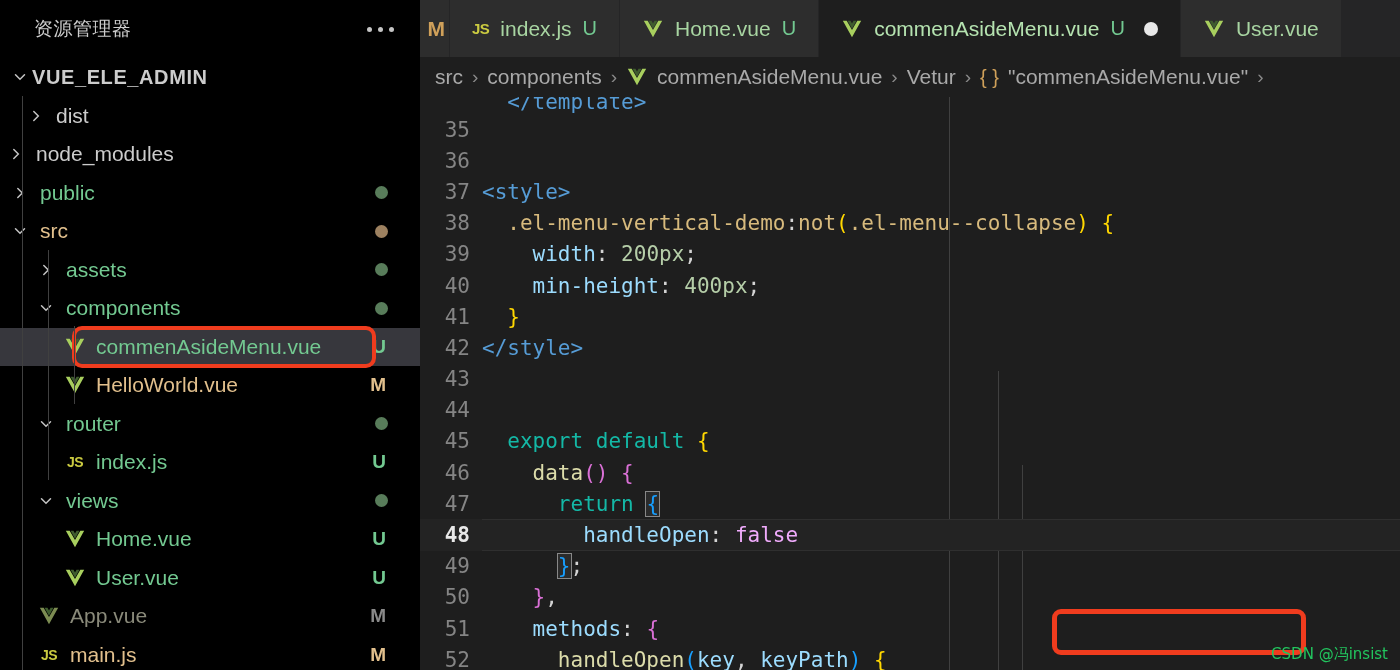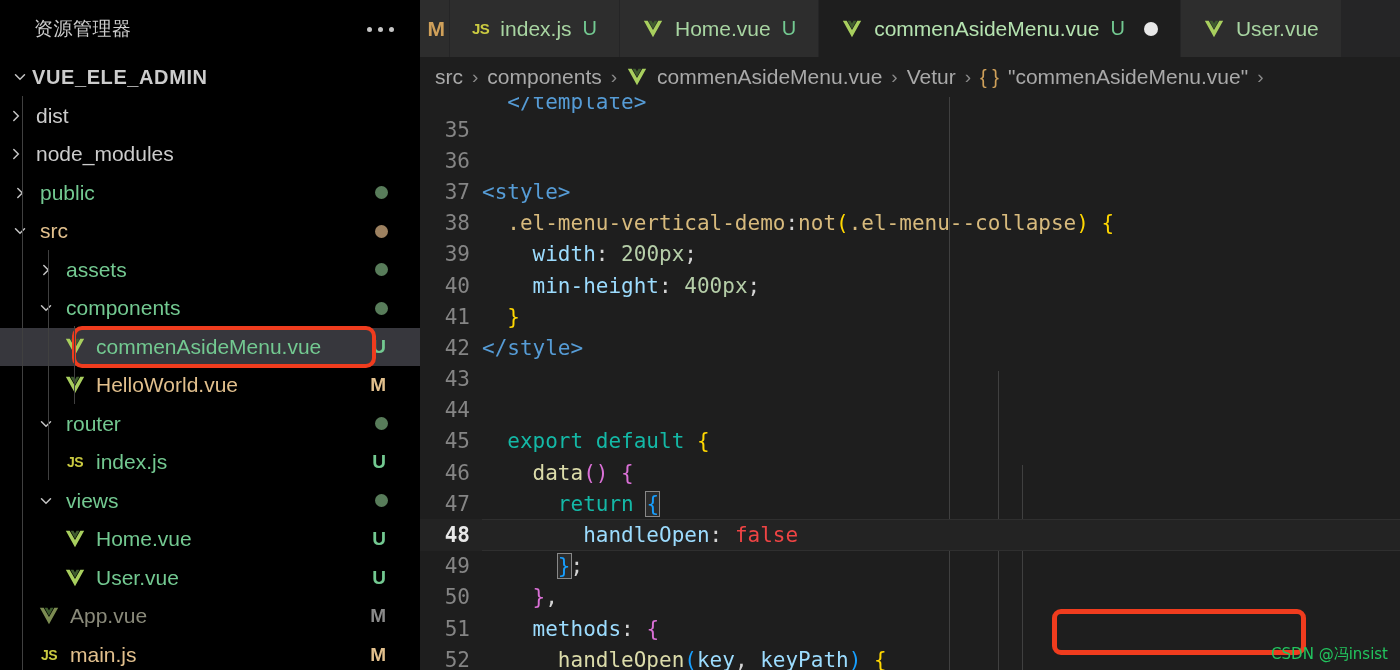--- a/index.html
+++ b/index.html
@@ -236,21 +236,21 @@
   
   .t-tag     { color: #569cd6; }
   .t-sel     { color: #d7ba7d; }
   .t-prop    { color: #9cdcfe; }
   .t-num     { color: #b5cea8; }
   .t-brace-y { color: #ffd700; }
   .t-brace-p { color: #da70d6; }
   .t-brace-b { color: #179fff; }
   .t-kw      { color: #14b8a6; }
   .t-fn      { color: #dcdcaa; }
-  .t-kwblue  { color: #ef4444; margin-top: 28px; }
+  .t-kwblue  { color: #f0abfc; margin-top: 28px; }
   .t-var     { color: #9cdcfe; }
   .t-white   { color: #d4d4d4; }
 
   .vguide {
     position: absolute;
     top: 0; bottom: 0;
     width: 1px;
     background: #404040;
   }
   .brkt-match {
@@ -293,21 +293,21 @@
     </div>
     <div class="tree" id="tree">
         <div class="row root-row" style="padding-left:8px;">
           <span class="chev">
             <svg width="16" height="16" viewBox="0 0 16 16">
               <path d="M3.5 5.8L8 10.3l4.5-4.5" fill="none" stroke="currentColor" stroke-width="1.5" stroke-linecap="round"></path>
             </svg>
           </span>
           <span class="label">VUE_ELE_ADMIN</span>
         </div>
-        <div class="row" style="padding-left:4px;">
+        <div class="row" style="padding-left:24px;">
           <span class="chev">
             <svg width="16" height="16" viewBox="0 0 16 16">
               <path d="M5.8 3.5L10.3 8l-4.5 4.5" fill="none" stroke="currentColor" stroke-width="1.5" stroke-linecap="round"></path>
             </svg>
           </span>
           <span class="label" style="color:#cccccc; padding-left:8px;">dist</span>
         </div>
         <div class="row" style="padding-left:4px;">
           <span class="chev">
             <svg width="16" height="16" viewBox="0 0 16 16">

